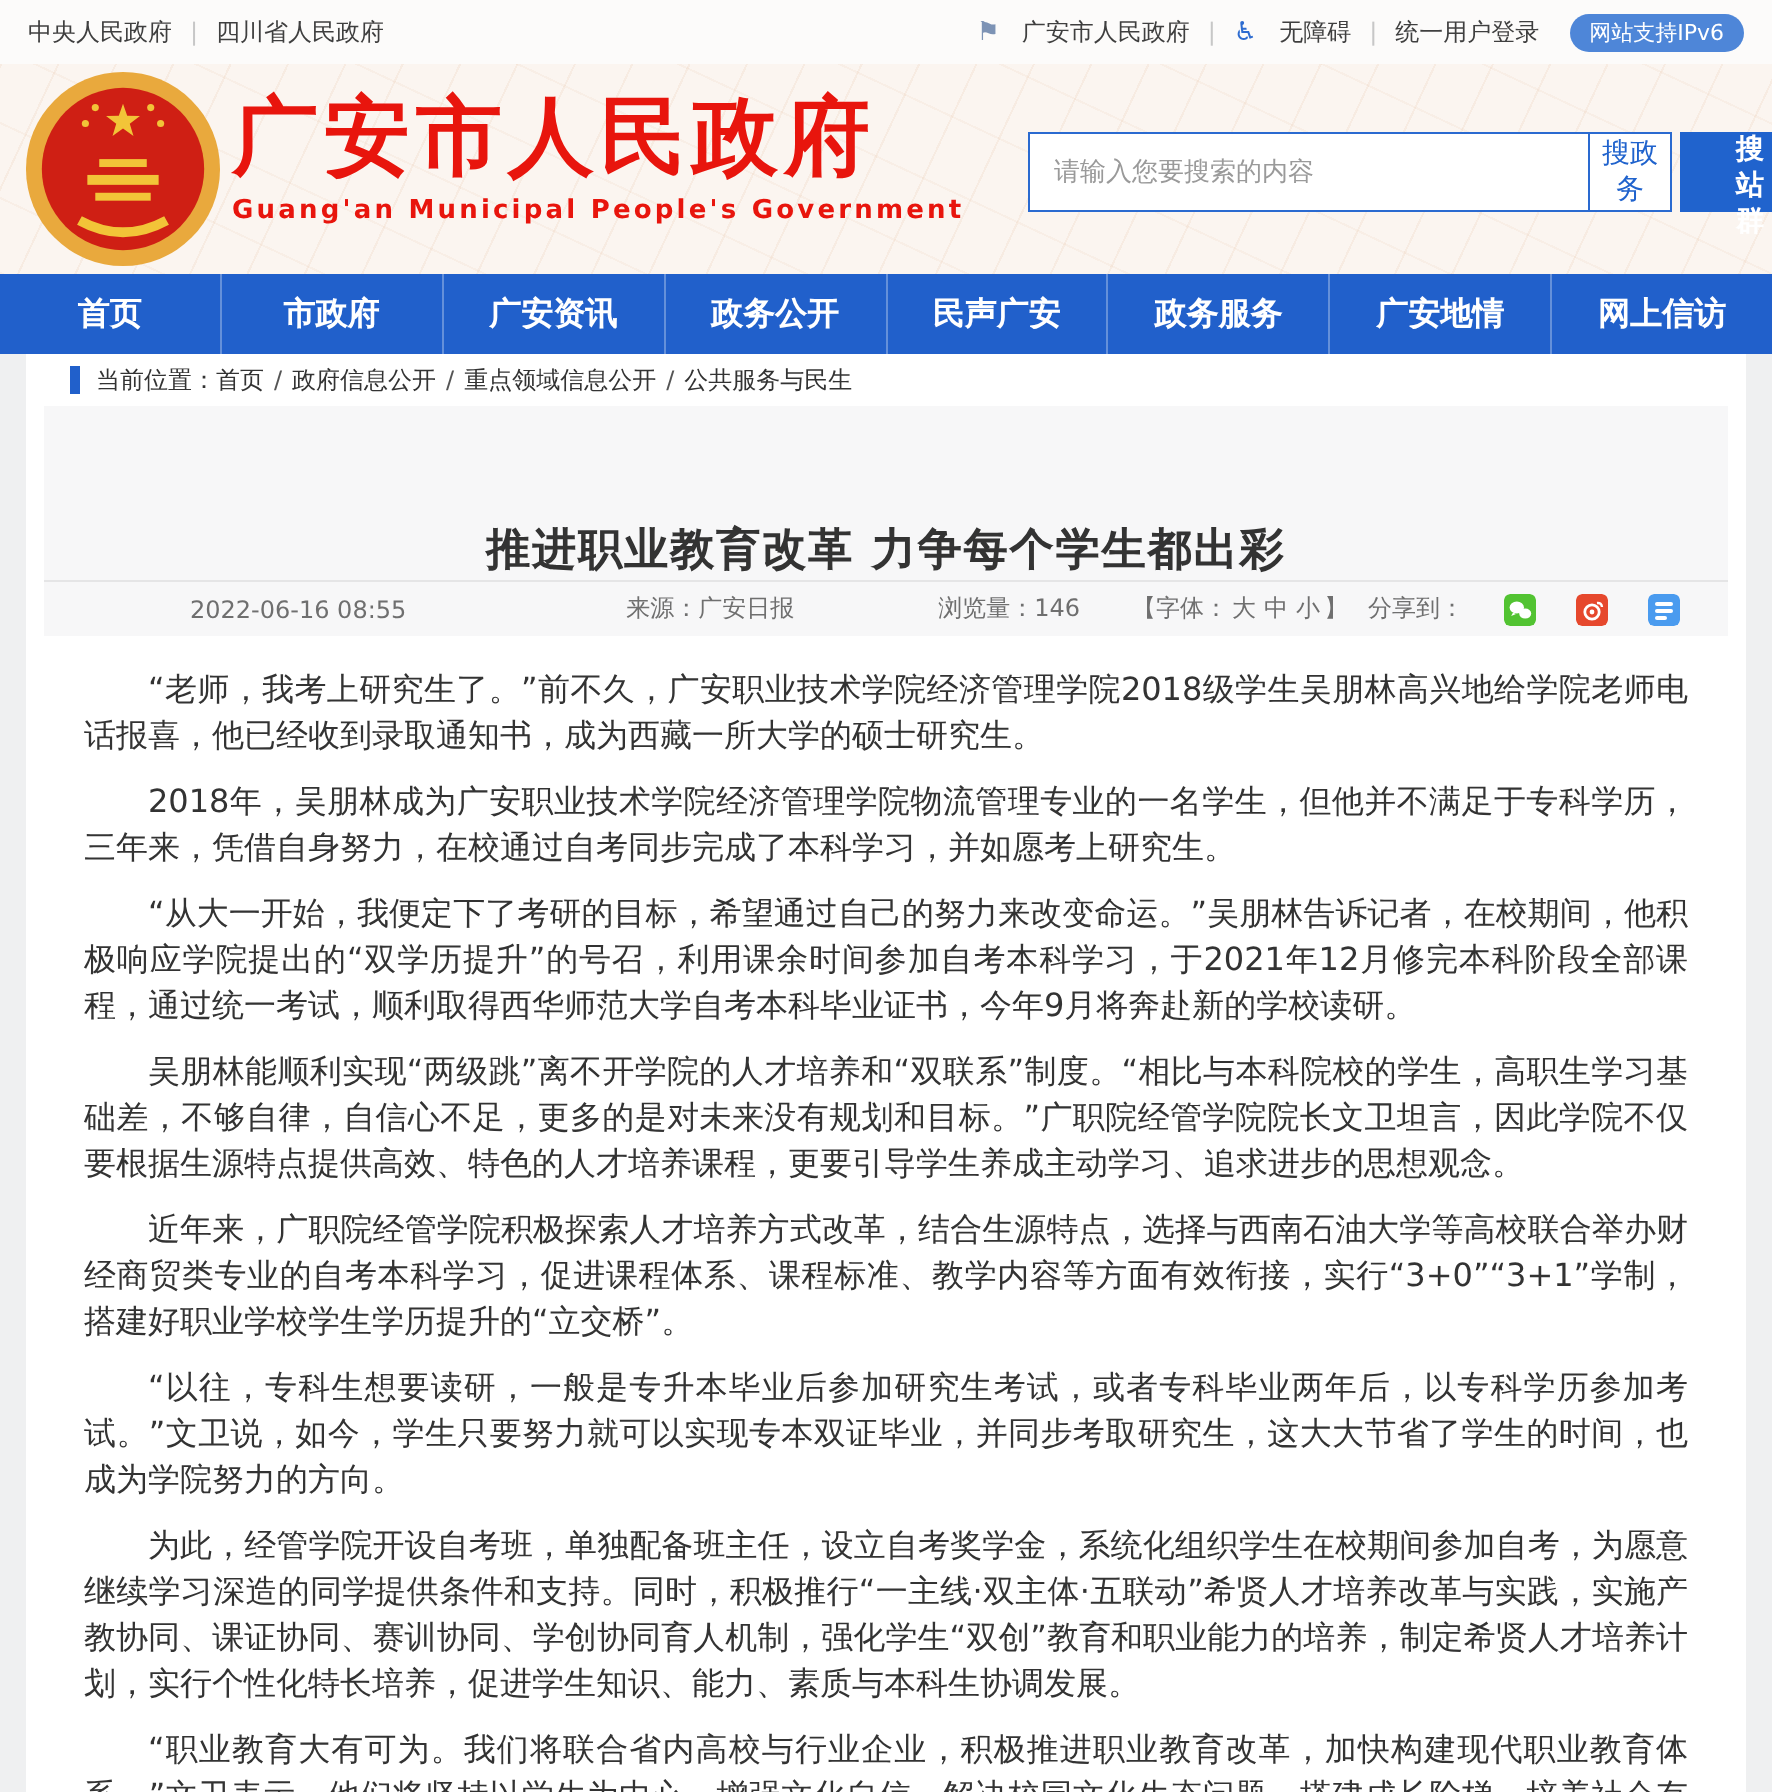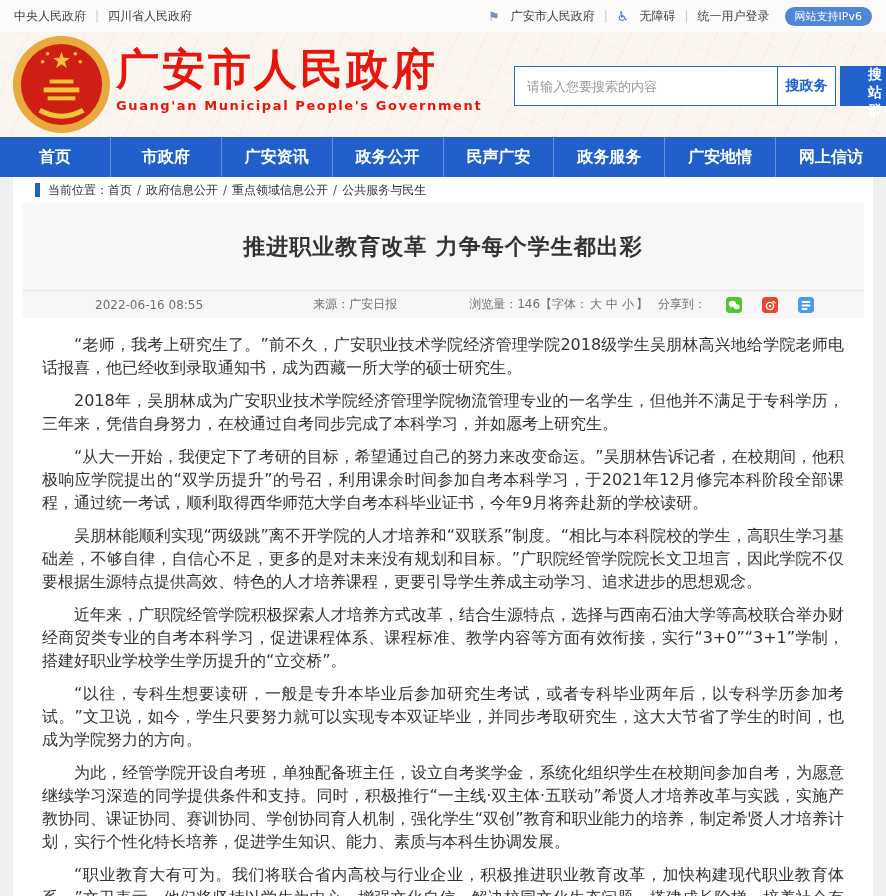--- a/index.html
+++ b/index.html
@@ -25,49 +25,49 @@
               repeating-linear-gradient(25deg, rgba(224,178,142,0.10) 0 1px, transparent 1px 34px); }
   .emblem { position:absolute; left:12px; top:3px; width:99px; height:99px; }
   .site-block { position:absolute; left:116px; top:11px; }
   .site-name { font-size:43px; font-weight:700; color:#e8150d; letter-spacing:3px; line-height:52px; }
   .site-en { font-size:13px; font-weight:700; color:#e8150d; letter-spacing:1.6px; margin-top:3px; }
   .search-wrap { position:absolute; right:0; top:34px; display:flex; height:40px; }
   .search-field { display:flex; width:322px; height:40px; border:1px solid #2a6ad0; background:#fff;justify-content:flex-end; }
   .search-field input { flex:1; border:none; outline:none; padding:0 12px; font-size:13px;
                         color:#333; font-family:inherit; background:transparent; }
   .search-field input::placeholder { color:#9a9a9a; }
-  .btn-gov { width:58px; background:#fff; border:none; border-left:1px solid #2a6ad0;
-             color:#2063cd; font-size:14px; font-weight:700; cursor:pointer; font-family:inherit; }
+  .btn-gov { width:41px; background:#fff; border:none; border-left:1px solid #2a6ad0;
+             color:#2063cd; font-size:14px; font-weight:400; cursor:pointer; font-family:inherit; }
   .btn-cluster { width:46px; margin-left:4px; background:#2063cd; border:none; color:#fff;
                  font-size:14px; font-weight:700; cursor:pointer; font-family:inherit;padding-left:24px; }
 
   
   .nav { height:40px; background:#2160cb; display:flex; }
   .nav-item { flex:1; display:flex; align-items:center; justify-content:center; color:#fff;
               font-size:16px; font-weight:700; cursor:pointer; text-decoration:none;
               border-left:1px solid rgba(255,255,255,0.30); }
   .nav-item:first-child { border-left:none; }
 
   
   .container { margin:0 13px; background:#fff; min-height:725px; }
   .breadcrumb { height:26px; display:flex; align-items:center; padding-left:22px;
                 font-size:12px; color:#333; }
   .bc-bar { width:5px; height:14px; background:#2160cb; margin-right:8px; }
   .crumb { cursor:pointer; }
   .bc-sep { margin:0 5px; color:#555; }
 
   .article-panel { margin:0 9px; }
-  .article-head { background:#f7f7f8; height:87px; display:flex; align-items:center; justify-content:center; }
+  .article-head { background:#f7f7f8; height:87px; display:flex; align-items:flex-end; justify-content:center; }
   .article-title { font-size:22px; font-weight:600; color:#333; letter-spacing:1px; }
   .article-meta { background:#f7f7f8; border-top:1px solid #e5e5e6; height:28px;
                   display:flex; align-items:center; font-size:12px; color:#6f6f6f; }
   .m-date { margin-left:73px; }
   .m-source { margin-left:110px; }
   .m-views { margin-left:72px; }
-  .m-font { }
+  .m-font { margin-left:26px; }
   .fsz { cursor:pointer; margin:0 2px; }
   .m-share { margin-left:10px; display:flex; align-items:flex-end; gap:20px; }
   .share-ic { width:16px; height:16px; border-radius:3px; display:inline-block; cursor:pointer; }
 
   .article-body { background:#fff; padding:15px 20px 30px; }
   .article-body p { font-size:16px; line-height:23px; color:#333; text-indent:2em;
                     text-align:justify; margin-bottom:10px; }
 </style>
 </head>
 <body>

